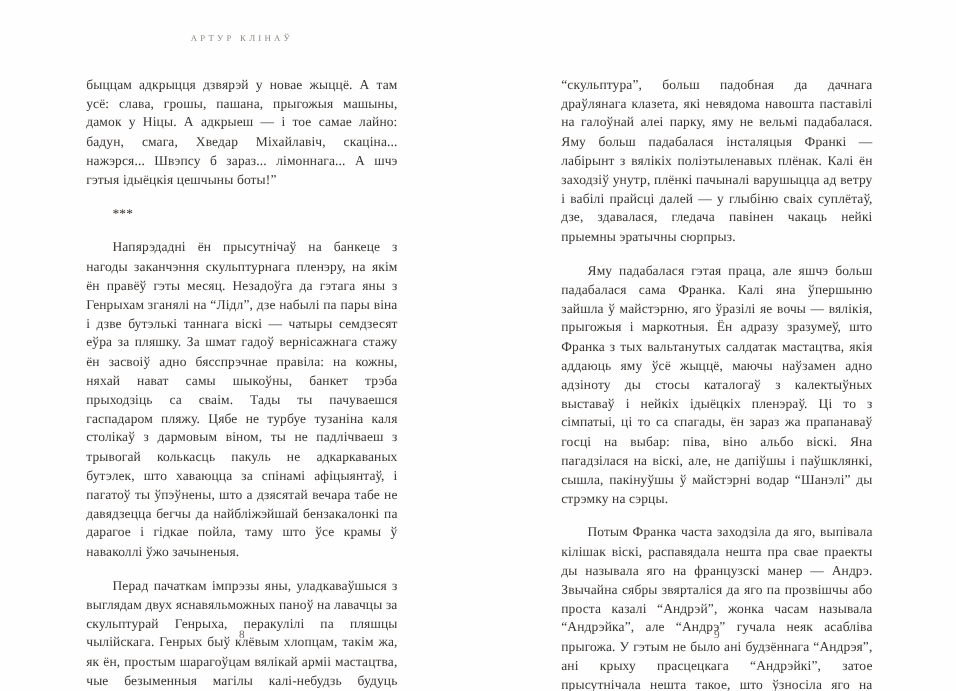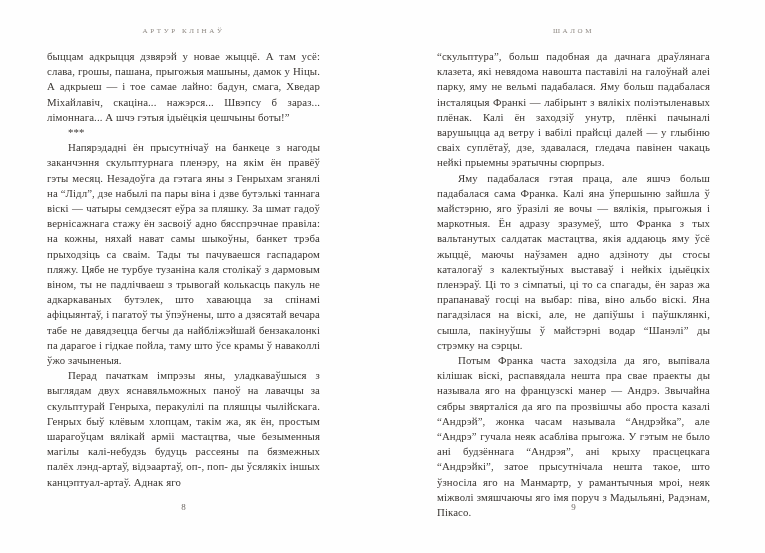--- a/index.html
+++ b/index.html
@@ -14,21 +14,21 @@
     background: #fefefe;
     overflow: hidden;
     font-family: "Liberation Serif", "DejaVu Serif", serif;
     color: #3a3632;
   }
   .page {
     position: absolute;
     top: 0;
     height: 553px;
   }
-  .page-left  { left: 47px;  width: 273px; text-decoration: underline; }
+  .page-left  { left: 57px;  width: 273px; text-decoration: underline; }
   .page-right { left: 437px; width: 273px; }
 
   .running-head {
     position: absolute;
     top: 27px;
     left: 0;
     width: 100%;
     text-align: center;
     font-size: 7px;
     letter-spacing: 2.6px;
@@ -36,21 +36,21 @@
     color: #8d8781;
     white-space: nowrap;
   }
   .page-body {
     position: absolute;
     top: 49px;
     left: 0;
     width: 100%;
   }
   .page-body p {
-    margin: 0;
+    margin: 12px;
     font-size: 10.8px;
     line-height: 15.2px;
     text-align: justify;
     text-indent: 21px;
     letter-spacing: 0.1px;
   }
   .page-body p.no-indent { text-indent: 0; }
 
   .separator {
     margin: 7px 0 8px 0;
@@ -86,21 +86,20 @@
 
       <p>Напярэдадні ён прысутнічаў на банкеце з нагоды заканчэння скульптурнага пленэру, на якім ён правёў гэты месяц. Незадоўга да гэтага яны з Генрыхам зганялі на “Лідл”, дзе набылі па пары віна і дзве бутэлькі таннага віскі — чатыры семдзесят еўра за пляшку. За шмат гадоў вернісажнага стажу ён засвоіў адно бясспрэчнае правіла: на кожны, няхай нават самы шыкоўны, банкет трэба прыходзіць са сваім. Тады ты пачуваешся гаспадаром пляжу. Цябе не турбуе тузаніна каля столікаў з дармовым віном, ты не падлічваеш з трывогай колькасць пакуль не адкаркаваных бутэлек, што хаваюцца за спінамі афіцыянтаў, і пагатоў ты ўпэўнены, што а дзясятай вечара табе не давядзецца бегчы да найбліжэйшай бензакалонкі па дарагое і гідкае пойла, таму што ўсе крамы ў наваколлі ўжо зачыненыя.</p>
 
       <p>Перад пачаткам імпрэзы яны, уладкаваўшыся з выглядам двух яснавяльможных паноў на лавачцы за скульптурай Генрыха, перакулілі па пляшцы чылійскага. Генрых быў клёвым хлопцам, такім жа, як ён, простым шарагоўцам вялікай арміі мастацтва, чые безыменныя магілы калі-небудзь будуць рассеяны па бязмежных палёх лэнд-артаў, відэаартаў, оп-, поп- ды ўсялякіх іншых канцэптуал-артаў. Аднак яго</p>
     </div>
 
     <div class="folio">8</div>
   </section>
 
   <section class="page page-right">
-    <div class="running-head">ШАЛОМ</div>
 
     <div class="page-body">
       <p class="no-indent">“скульптура”, больш падобная да дачнага драўлянага клазета, які невядома навошта паставілі на галоўнай алеі парку, яму не вельмі падабалася. Яму больш падабалася інсталяцыя Франкі — лабірынт з вялікіх поліэтыленавых плёнак. Калі ён заходзіў унутр, плёнкі пачыналі варушыцца ад ветру і вабілі прайсці далей — у глыбіню сваіх суплётаў, дзе, здавалася, гледача павінен чакаць нейкі прыемны эратычны сюрпрыз.</p>
 
       <p>Яму падабалася гэтая праца, але яшчэ больш падабалася сама Франка. Калі яна ўпершыню зайшла ў майстэрню, яго ўразілі яе вочы — вялікія, прыгожыя і маркотныя. Ён адразу зразумеў, што Франка з тых вальтанутых салдатак мастацтва, якія аддаюць яму ўсё жыццё, маючы наўзамен адно адзіноту ды стосы каталогаў з калектыўных выставаў і нейкіх ідыёцкіх пленэраў. Ці то з сімпатыі, ці то са спагады, ён зараз жа прапанаваў госці на выбар: піва, віно альбо віскі. Яна пагадзілася на віскі, але, не дапіўшы і паўшклянкі, сышла, пакінуўшы ў майстэрні водар “Шанэлі” ды стрэмку на сэрцы.</p>
 
       <p>Потым Франка часта заходзіла да яго, выпівала кілішак віскі, распавядала нешта пра свае праекты ды называла яго на французскі манер — Андрэ. Звычайна сябры звярталіся да яго па прозвішчы або проста казалі “Андрэй”, жонка часам называла “Андрэйка”, але “Андрэ” гучала неяк асабліва прыгожа. У гэтым не было ані будзённага “Андрэя”, ані крыху прасцецкага “Андрэйкі”, затое прысутнічала нешта такое, што ўзносіла яго на Манмартр, у рамантычныя мроі, неяк міжволі змяшчаючы яго імя поруч з Мадыльяні, Радэнам, Пікасо.</p>
 
     </div>
 

